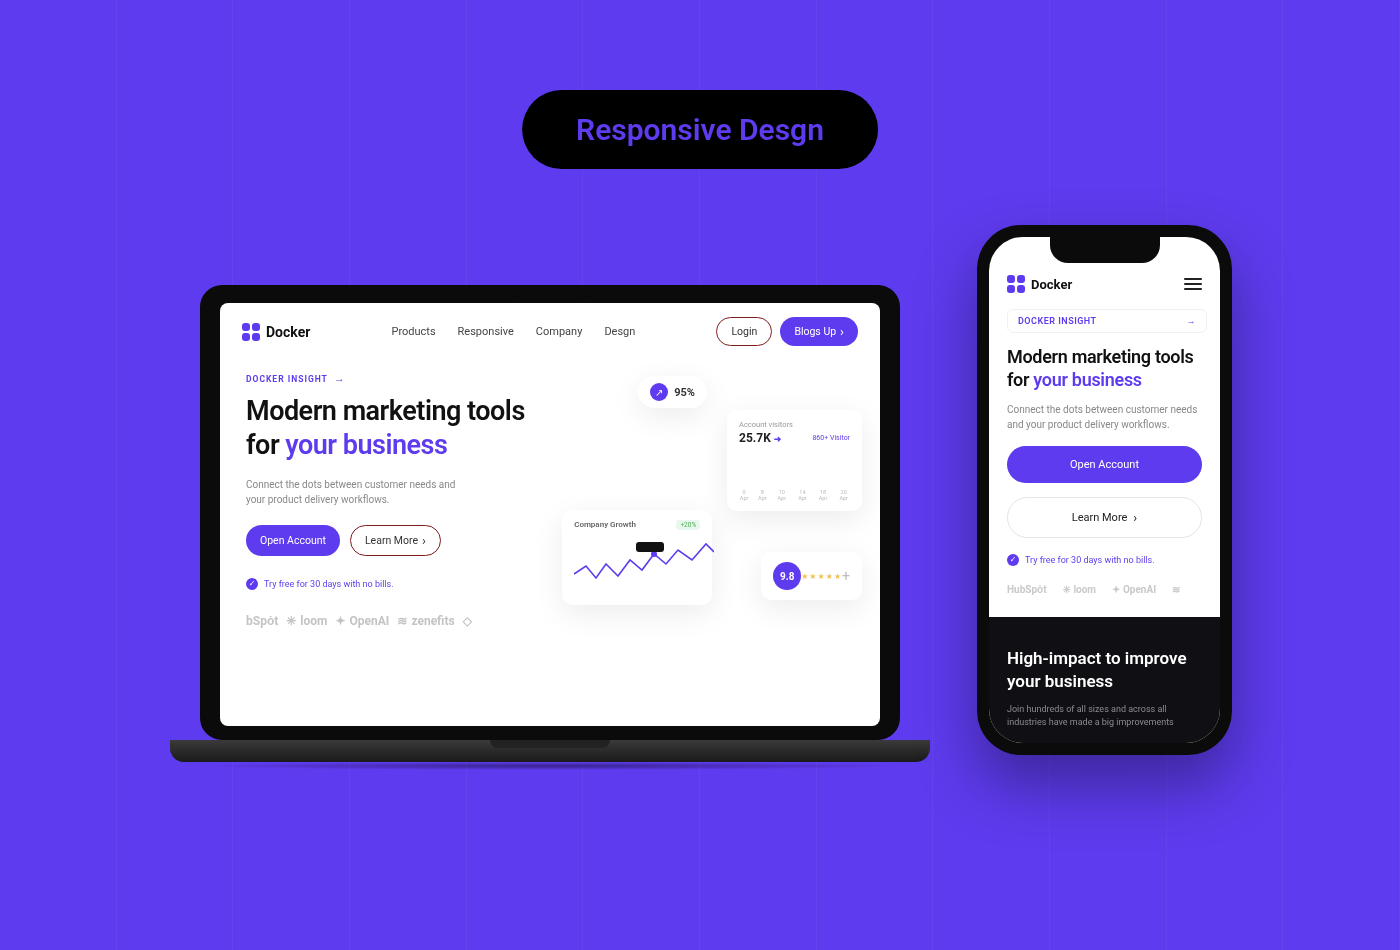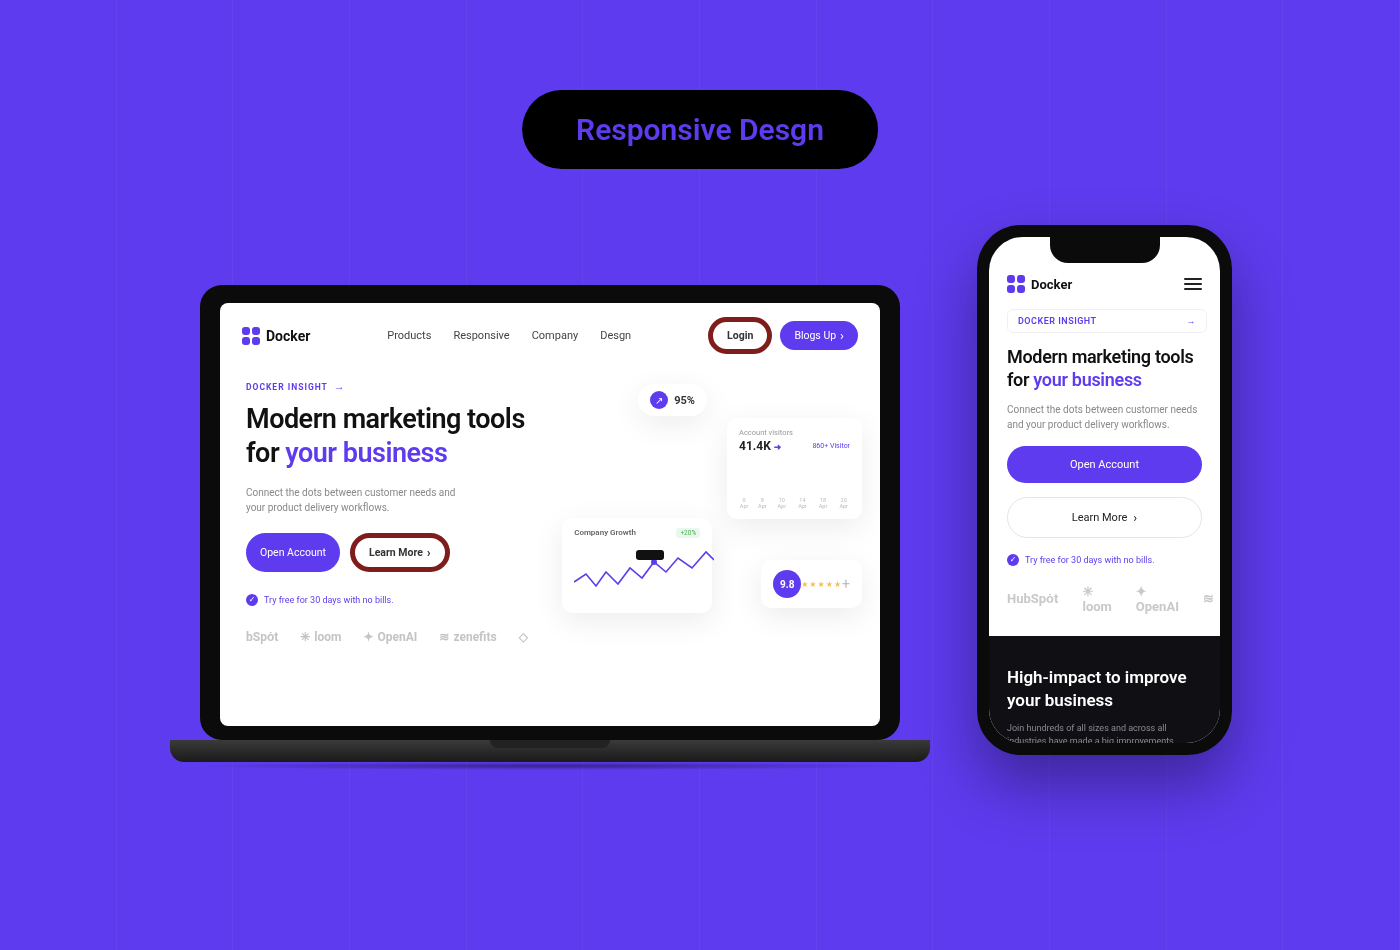--- a/index.html
+++ b/index.html
@@ -19,33 +19,33 @@
   .lap-foot{height:8px;width:720px;margin-left:-10px;background:radial-gradient(ellipse at center,rgba(0,0,0,.4),transparent 70%);}
   
   .dk-nav{display:flex;align-items:center;justify-content:space-between;padding:14px 22px 10px;}
   .dk-brand{display:flex;align-items:center;gap:6px;font-weight:700;font-size:14px;color:#111;}
   .logo{width:18px;height:18px;display:grid;grid-template-columns:1fr 1fr;grid-template-rows:1fr 1fr;gap:2px;}
   .logo i{background:#5E3BEE;border-radius:3px;}
   .dk-links{display:flex;gap:22px;font-size:11px;color:#444;}
   .dk-links span{cursor:pointer;}
   .dk-auth{display:flex;gap:8px;align-items:center;}
   .btn{font-size:10.5px;padding:7px 14px;border-radius:20px;cursor:pointer;}
-  .btn-outline{border:5px solid #7f1d1d;color:#333;font-weight:bold;}
+  .btn-outline{border:1px solid #7f1d1d;color:#333;}
   .btn-primary{background:#5E3BEE;color:#fff;display:flex;align-items:center;gap:4px;}
   .hero{display:flex;padding:16px 26px 0;}
   .hero-left{flex:0 0 52%;}
   .eyebrow{font-size:8.5px;letter-spacing:1px;color:#5E3BEE;font-weight:700;margin-bottom:10px;display:flex;align-items:center;gap:6px;}
   .eyebrow .arrw{font-size:11px;}
   .hero h1{font-size:27px;line-height:1.25;font-weight:600;color:#111;letter-spacing:-.5px;}
   .hero h1 .accent{color:#5E3BEE;}
   .sub{font-size:10px;color:#888;margin-top:14px;line-height:1.5;max-width:230px;}
   .cta-row{display:flex;gap:10px;margin-top:18px;}
   .note{display:flex;align-items:center;gap:6px;font-size:9px;color:#5E3BEE;margin-top:22px;}
   .note .chk{width:12px;height:12px;border-radius:50%;background:#5E3BEE;color:#fff;display:flex;align-items:center;justify-content:center;font-size:8px;}
-  .brands{display:flex;align-items:center;gap:22px;margin-top:24px;color:#c4c4c4;font-size:12px;font-weight:700;text-align:center;}
+  .brands{display:flex;align-items:center;gap:8px;margin-top:24px;color:#c4c4c4;font-size:12px;font-weight:700;text-align:center;}
   .brands span{display:flex;align-items:center;gap:4px;}
   
   .hero-right{flex:1;position:relative;}
   .card{position:absolute;background:#fff;border-radius:10px;box-shadow:0 8px 30px rgba(0,0,0,.08);padding:10px 12px;}
   .stat-pill{top:4px;left:76px;display:flex;align-items:center;gap:6px;border-radius:20px;padding:7px 12px;}
   .stat-pill .ico{width:18px;height:18px;border-radius:50%;background:#5E3BEE;color:#fff;display:flex;align-items:center;justify-content:center;font-size:10px;}
   .stat-pill b{font-size:11px;color:#333;}
   .card-bars{top:38px;right:-8px;width:135px;}
   .card-bars .t{font-size:7.5px;color:#999;}
   .card-bars .row{display:flex;align-items:center;justify-content:space-between;margin-top:2px;}
@@ -75,21 +75,21 @@
   .hamb i{height:2px;background:#222;border-radius:2px;}
   .ph-eyebrow{font-size:9px;letter-spacing:.5px;color:#5E3BEE;font-weight:600;padding:6px 10px;border:1px solid #f0f0f4;border-radius:6px;display:inline-flex;align-items:center;gap:6px;min-width:200px;justify-content:flex-start;position:relative;}
   .ph-eyebrow .arrw{position:absolute;right:10px;}
   .ph-title{font-size:18px;font-weight:600;line-height:1.3;color:#111;margin-top:12px;letter-spacing:-.3px;}
   .ph-title .accent{color:#5E3BEE;}
   .ph-sub{font-size:10px;color:#888;margin-top:10px;line-height:1.5;}
   .ph-btn{width:100%;text-align:center;font-size:11px;padding:12px 0;border-radius:24px;margin-top:14px;cursor:pointer;}
   .ph-btn.prim{background:#5E3BEE;color:#fff;}
   .ph-btn.sec{border:1px solid #e3e3e9;color:#222;display:flex;align-items:center;justify-content:center;gap:6px;}
   .ph-note{display:flex;align-items:center;gap:6px;font-size:9px;color:#5E3BEE;margin-top:16px;}
-  .ph-brands{display:flex;align-items:center;gap:24px;margin-top:18px;color:#c9c9c9;font-size:13px;font-weight:700;}
+  .ph-brands{display:flex;align-items:center;gap:16px;margin-top:18px;color:#c9c9c9;font-size:10px;font-weight:700;}
   .ph-dark{background:#101014;color:#fff;margin:22px -18px 0;padding:22px 18px 40px;}
   .ph-dark h3{font-size:17px;font-weight:600;line-height:1.35;margin-top:8px;}
   .ph-dark p{font-size:9px;color:#8a8a92;margin-top:10px;line-height:1.5;}
   .chev::after{content:"›";font-size:13px;}
   .aright::after{content:"→";}
 </style>
 </head>
 <body>
 
 <div class="bg-cols">
@@ -167,21 +167,21 @@
           </div>
         </div>
         <div class="hero-right">
           <div class="card stat-pill">
             <span class="ico">↗</span>
             <b>95%</b>
           </div>
           <div class="card card-bars">
             <div class="t">Account visitors</div>
             <div class="row">
-              <span class="big"><span>41.4K</span> <span style="color:#5E3BEE;font-size:9px;">➜</span></span>
+              <span class="big"><span>25.7K</span> <span style="color:#5E3BEE;font-size:9px;">➜</span></span>
               <span class="vis">860+ Visitor</span>
             </div>
             <div class="bars">
               <div class="bar-col">
                   <i style="height:32%"></i>
                   <span class="lbl">0 Apr</span>
                 </div>
               <div class="bar-col">
                   <i style="height:20%"></i>
                   <span class="lbl">8 Apr</span>

